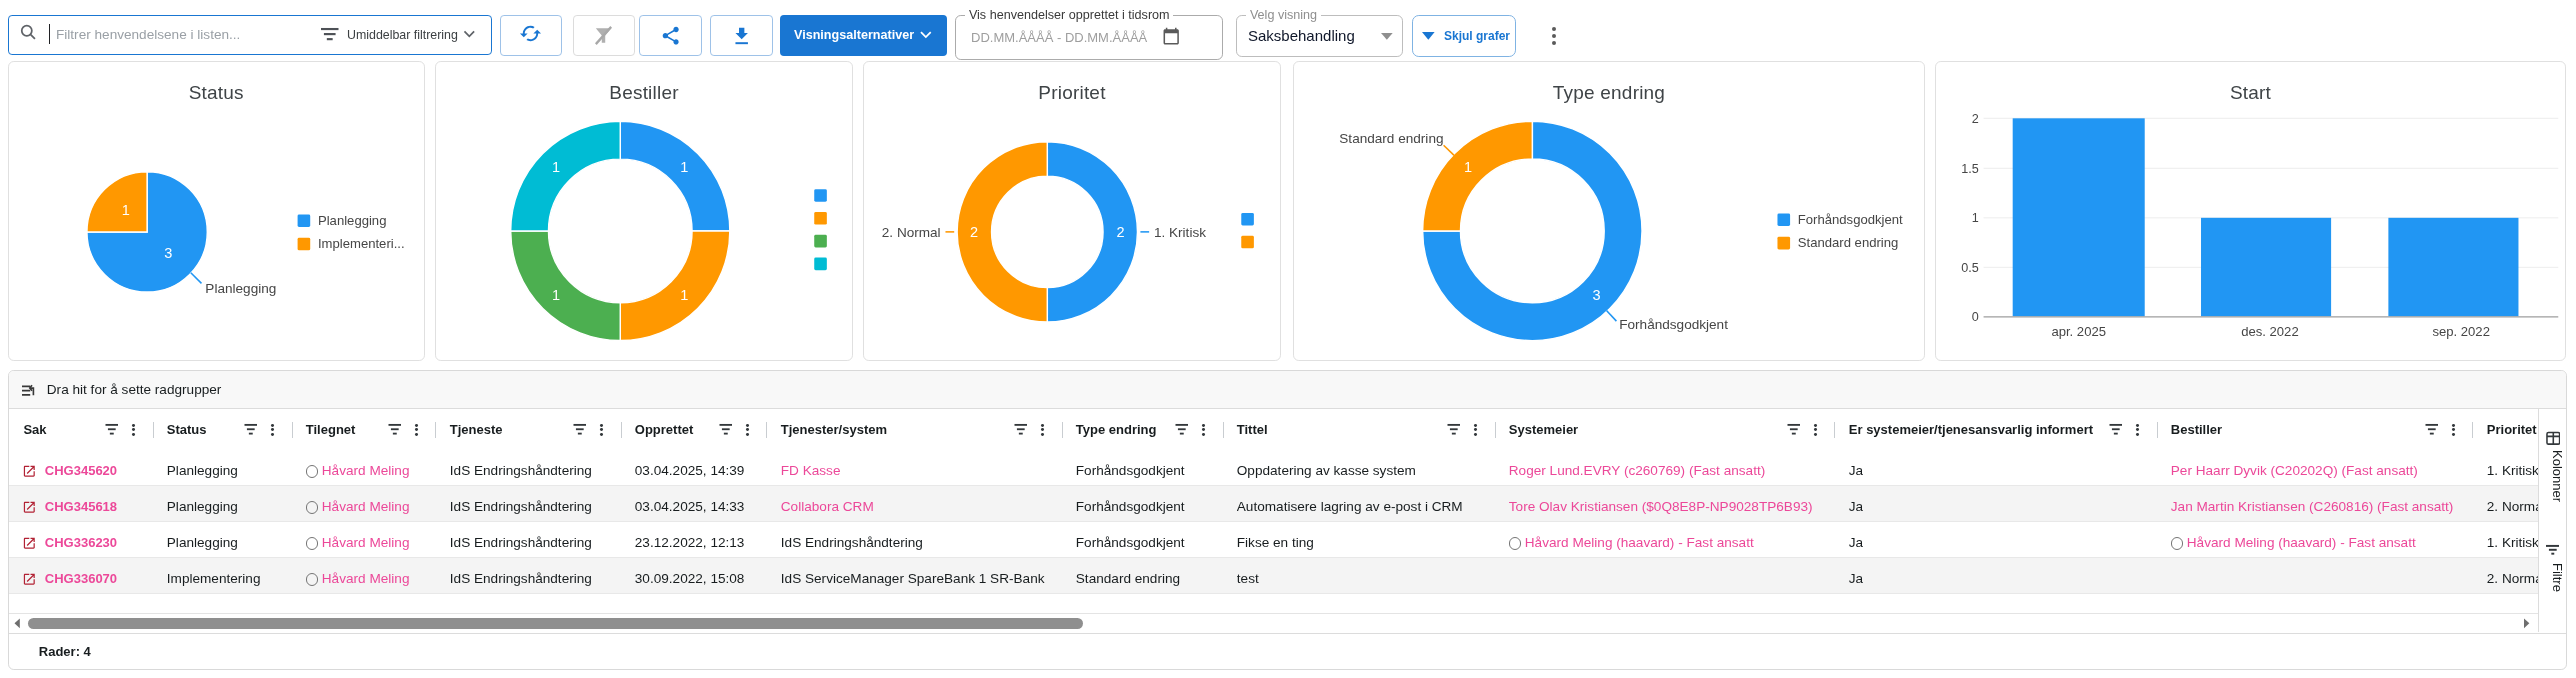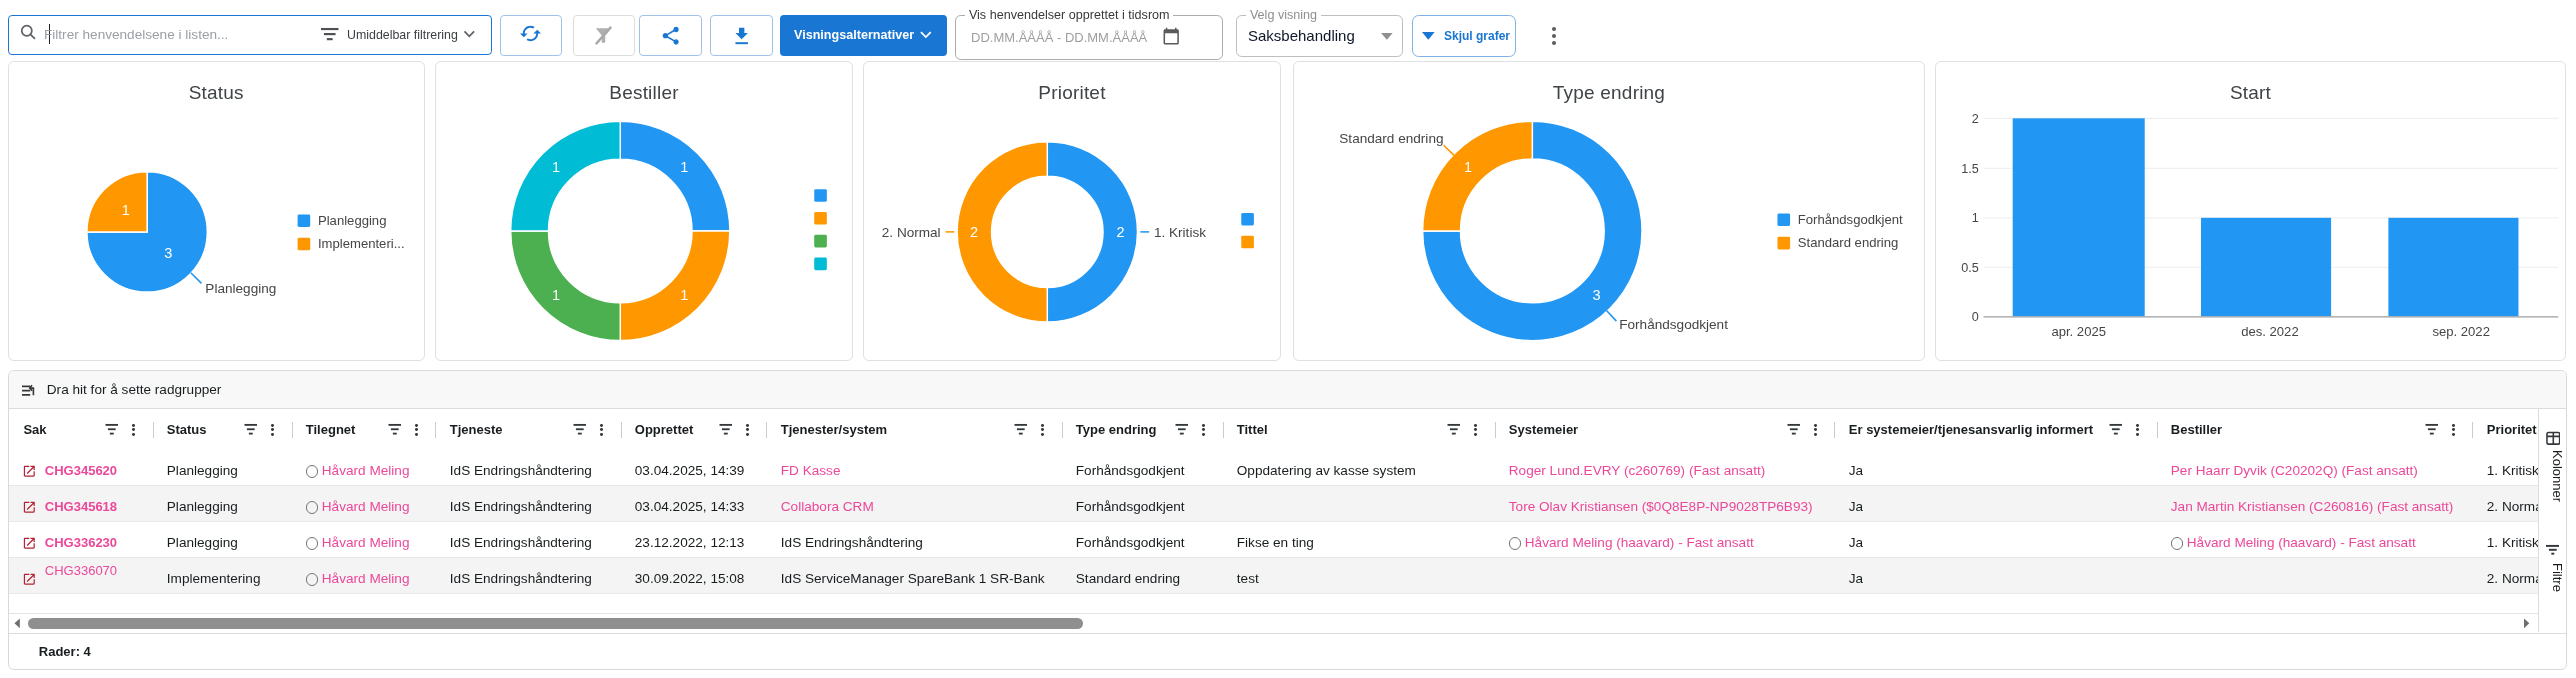--- a/index.html
+++ b/index.html
@@ -14,21 +14,21 @@
 .red{color:#ec4899}
 
 </style></head><body>
 <div id="root">
 <div class="abs" style="left:7.8px;top:14.6px;width:484px;height:40px;border:1.9px solid #1976d2;border-radius:3.9px"></div>
 <svg class="abs" style="left:20.4px;top:24px" width="16.5" height="16.5" viewBox="0 0 17 17">
       <circle cx="7" cy="7" r="5.2" fill="none" stroke="#5f6368" stroke-width="1.8"></circle>
       <line x1="11" y1="11" x2="15.4" y2="15.4" stroke="#5f6368" stroke-width="1.8"></line>
     </svg>
 <div class="abs" style="left:49px;top:24px;width:1px;height:20.4px;background:#202124"></div>
-<div class="abs" style="left:44px;top:14.6px;height:40px;line-height:40px;font-size:13.6px;color:#9aa0a6">Filtrer henvendelsene i listen...</div>
+<div class="abs" style="left:56px;top:14.6px;height:40px;line-height:40px;font-size:13.6px;color:#9aa0a6">Filtrer henvendelsene i listen...</div>
 <svg class="abs" style="left:321px;top:27px" width="17.5" height="14.6" viewBox="0 0 18 15">
       <rect x="0" y="1" width="18" height="2.2" fill="#4d5156"></rect>
       <rect x="3" y="6.2" width="12" height="2.2" fill="#4d5156"></rect>
       <rect x="6" y="11.4" width="6" height="2.2" fill="#4d5156"></rect>
     </svg>
 <div class="abs" style="left:347px;top:14.6px;height:40px;line-height:40px;font-size:12.4px;color:#3c4043">Umiddelbar filtrering</div>
 <svg class="abs" style="left:463px;top:30px" width="12.6" height="8.7" viewBox="0 0 13 9">
       <path d="M1.5 1.5 L6.5 6.5 L11.5 1.5" fill="none" stroke="#5f6368" stroke-width="1.8"></path>
     </svg>
 <div class="abs" style="left:500px;top:14.6px;width:62px;height:41px;border:1px solid #9ec2e8;border-radius:3.9px;background:#fff"></div>
@@ -302,20 +302,21 @@
         <path d="M19 19H5V5h7V3H5c-1.11 0-2 .9-2 2v14c0 1.1.89 2 2 2h14c1.1 0 2-.9 2-2v-7h-2v7zM14 3v2h3.59l-9.83 9.83 1.41 1.41L19 6.41V10h2V3h-7z"></path>
       </svg>
 <div class="cell red" style="left:36px;top:115px;height:36px;line-height:42px;font-weight:bold;font-size:13px">CHG345618</div>
 <div class="cell" style="left:158px;top:115px;height:36px;line-height:42px">Planlegging</div>
 <div class="abs" style="left:297px;top:130px;width:12.6px;height:12.6px;border:1.5px solid #757575;border-radius:50%"></div>
 <div class="cell red" style="left:313px;top:115px;height:36px;line-height:42px">Håvard Meling</div>
 <div class="cell" style="left:441px;top:115px;height:36px;line-height:42px">IdS Endringshåndtering</div>
 <div class="cell" style="left:626px;top:115px;height:36px;line-height:42px">03.04.2025, 14:33</div>
 <div class="cell red" style="left:772px;top:115px;height:36px;line-height:42px;width:274px">Collabora CRM</div>
 <div class="cell" style="left:1067px;top:115px;height:36px;line-height:42px">Forhåndsgodkjent</div>
+<div class="cell" style="left:1228px;top:115px;height:36px;line-height:42px;width:251px">Automatisere lagring av e-post i CRM</div>
 <div class="cell red" style="left:1500px;top:115px;height:36px;line-height:42px;width:308px">Tore Olav Kristiansen ($0Q8E8P-NP9028TP6B93) (Fast ansatt)</div>
 <div class="cell" style="left:1840px;top:115px;height:36px;line-height:42px">Ja</div>
 <div class="cell red" style="left:2162px;top:115px;height:36px;line-height:42px;width:294px">Jan Martin Kristiansen (C260816) (Fast ansatt)</div>
 <div class="cell" style="left:2478px;top:115px;height:36px;line-height:42px;width:51px">2. Normal</div>
 <div class="abs" style="left:0;top:151px;width:2529px;height:36px;background:#ffffff;border-bottom:1px solid #e8e8e8"></div>
 <svg class="abs" style="left:13.6px;top:165px" width="14.6" height="14.6" viewBox="0 0 24 24" fill="#b22234">
         <path d="M19 19H5V5h7V3H5c-1.11 0-2 .9-2 2v14c0 1.1.89 2 2 2h14c1.1 0 2-.9 2-2v-7h-2v7zM14 3v2h3.59l-9.83 9.83 1.41 1.41L19 6.41V10h2V3h-7z"></path>
       </svg>
 <div class="cell red" style="left:36px;top:151px;height:36px;line-height:42px;font-weight:bold;font-size:13px">CHG336230</div>
 <div class="cell" style="left:158px;top:151px;height:36px;line-height:42px">Planlegging</div>
@@ -329,21 +330,21 @@
 <div class="abs" style="left:1500px;top:166px;width:12.6px;height:12.6px;border:1.5px solid #757575;border-radius:50%"></div>
 <div class="cell red" style="left:1516px;top:151px;height:36px;line-height:42px;width:292px">Håvard Meling (haavard) - Fast ansatt</div>
 <div class="cell" style="left:1840px;top:151px;height:36px;line-height:42px">Ja</div>
 <div class="abs" style="left:2162px;top:166px;width:12.6px;height:12.6px;border:1.5px solid #757575;border-radius:50%"></div>
 <div class="cell red" style="left:2178px;top:151px;height:36px;line-height:42px;width:279px">Håvard Meling (haavard) - Fast ansatt</div>
 <div class="cell" style="left:2478px;top:151px;height:36px;line-height:42px;width:51px">1. Kritisk</div>
 <div class="abs" style="left:0;top:187px;width:2529px;height:36px;background:#f4f4f4;border-bottom:1px solid #e8e8e8"></div>
 <svg class="abs" style="left:13.6px;top:201px" width="14.6" height="14.6" viewBox="0 0 24 24" fill="#b22234">
         <path d="M19 19H5V5h7V3H5c-1.11 0-2 .9-2 2v14c0 1.1.89 2 2 2h14c1.1 0 2-.9 2-2v-7h-2v7zM14 3v2h3.59l-9.83 9.83 1.41 1.41L19 6.41V10h2V3h-7z"></path>
       </svg>
-<div class="cell red" style="left:36px;top:179px;height:36px;line-height:42px;font-weight:normal;font-size:13px">CHG336070</div>
+<div class="cell red" style="left:36px;top:187px;height:36px;line-height:42px;font-weight:bold;font-size:13px">CHG336070</div>
 <div class="cell" style="left:158px;top:187px;height:36px;line-height:42px">Implementering</div>
 <div class="abs" style="left:297px;top:202px;width:12.6px;height:12.6px;border:1.5px solid #757575;border-radius:50%"></div>
 <div class="cell red" style="left:313px;top:187px;height:36px;line-height:42px">Håvard Meling</div>
 <div class="cell" style="left:441px;top:187px;height:36px;line-height:42px">IdS Endringshåndtering</div>
 <div class="cell" style="left:626px;top:187px;height:36px;line-height:42px">30.09.2022, 15:08</div>
 <div class="cell" style="left:772px;top:187px;height:36px;line-height:42px;width:274px">IdS ServiceManager SpareBank 1 SR-Bank</div>
 <div class="cell" style="left:1067px;top:187px;height:36px;line-height:42px">Standard endring</div>
 <div class="cell" style="left:1228px;top:187px;height:36px;line-height:42px;width:251px">test</div>
 <div class="cell" style="left:1840px;top:187px;height:36px;line-height:42px">Ja</div>
 <div class="cell" style="left:2478px;top:187px;height:36px;line-height:42px;width:51px">2. Normal</div>

